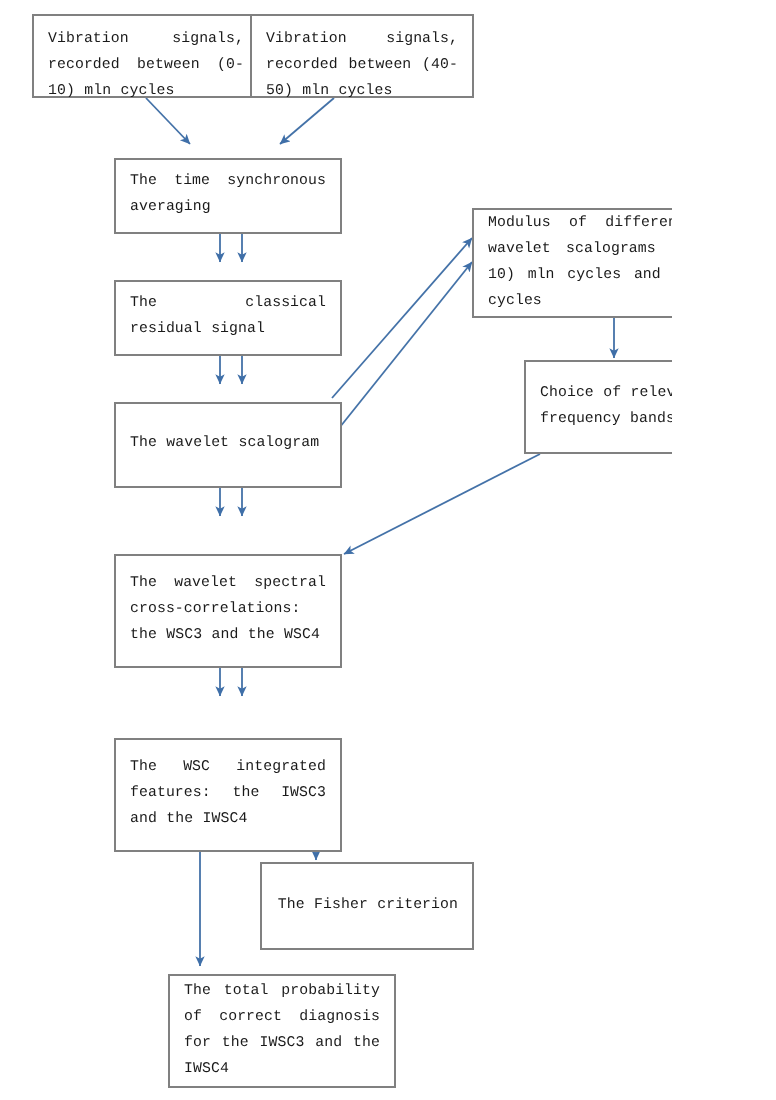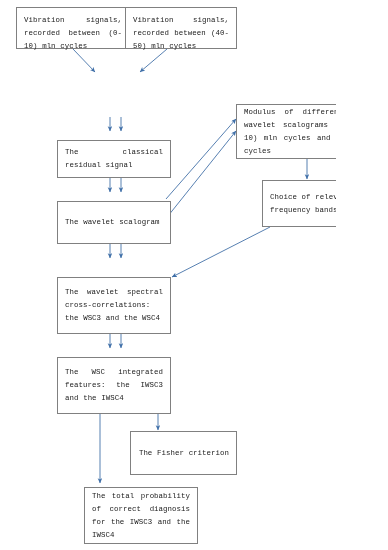--- a/index.html
+++ b/index.html
@@ -77,20 +77,23 @@
   </svg>
 
   <div class="box just" style="left:16px; top:7px; width:114px; height:42px;">
     <p>Vibration signals, recorded between (0-10) mln cycles</p>
   </div>
 
   <div class="box just" style="left:125px; top:7px; width:112px; height:42px;">
     <p>Vibration signals, recorded between (40-50) mln cycles</p>
   </div>
 
+  <div class="box mid just" style="left:57px; top:79px; width:114px; height:38px;">
+    <p>The time synchronous averaging</p>
+  </div>
 
   <div class="box center" style="left:57px; top:201px; width:114px; height:43px;">
     <p>The wavelet scalogram</p>
   </div>
 
   <div class="box mid just" style="left:57px; top:140px; width:114px; height:38px;">
     <p>The classical residual signal</p>
   </div>
 
   <div class="box mid just" style="left:236px; top:104px; width:160px; height:55px;">
@@ -98,21 +101,21 @@
   </div>
 
   <div class="box center" style="left:236px; top:180px; width:142px; height:47px;margin-left:26px;">
     <p>Choice of relevant frequency bands</p>
   </div>
 
   <div class="box mid just" style="left:57px; top:277px; width:114px; height:57px;">
     <p>The wavelet spectral cross-correlations: the WSC3 and the WSC4</p>
   </div>
 
-  <div class="box mid just" style="left:57px; top:357px; width:114px; height:57px;">
+  <div class="box mid just" style="left:57px; top:369px; width:114px; height:57px;">
     <p>The WSC integrated features: the IWSC3 and the IWSC4</p>
   </div>
 
   <div class="box center" style="left:130px; top:431px; width:107px; height:44px;justify-content:flex-end;">
     <p>The Fisher criterion</p>
   </div>
 
   <div class="box mid just" style="left:84px; top:487px; width:114px; height:57px;">
     <p>The total probability of correct diagnosis for the IWSC3 and the IWSC4</p>
   </div>

